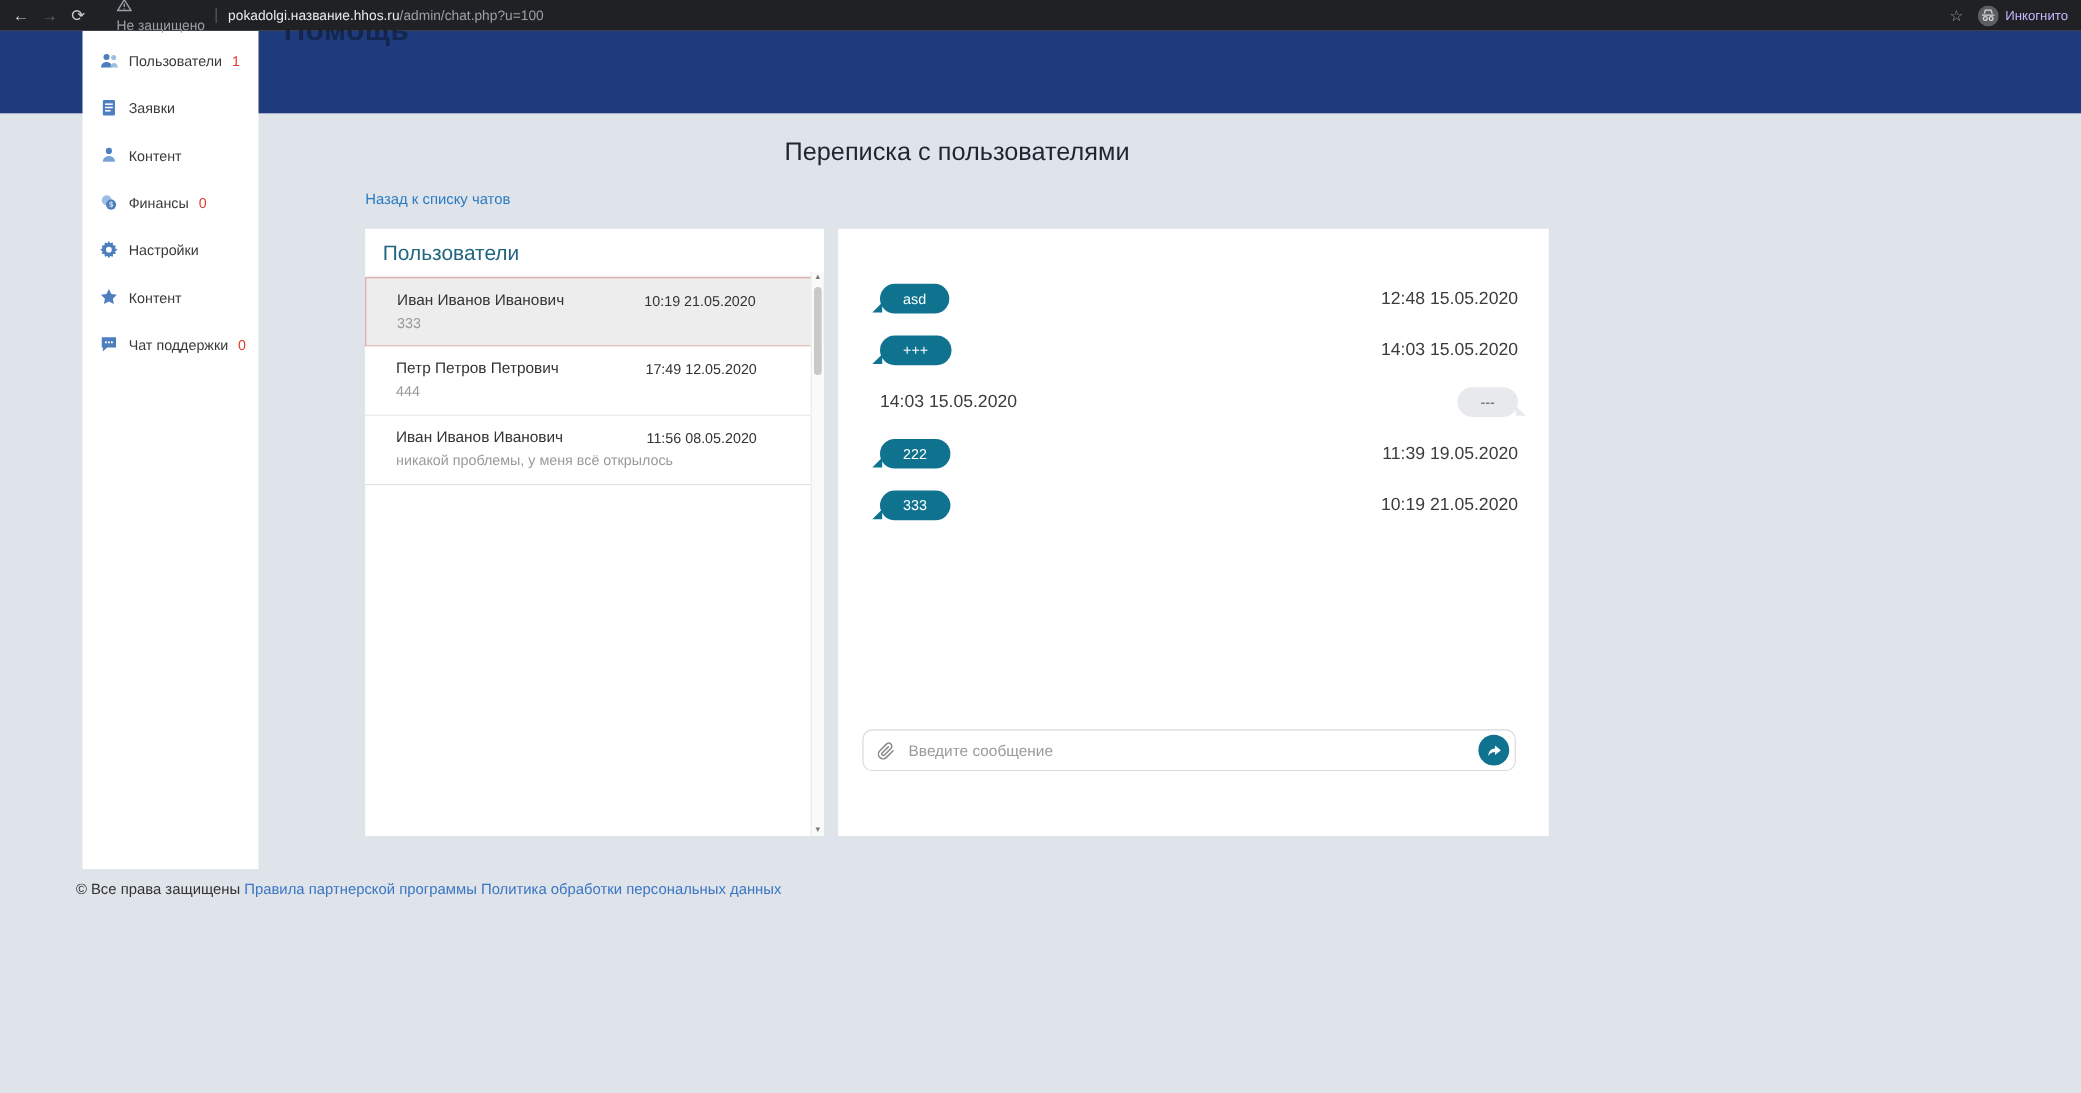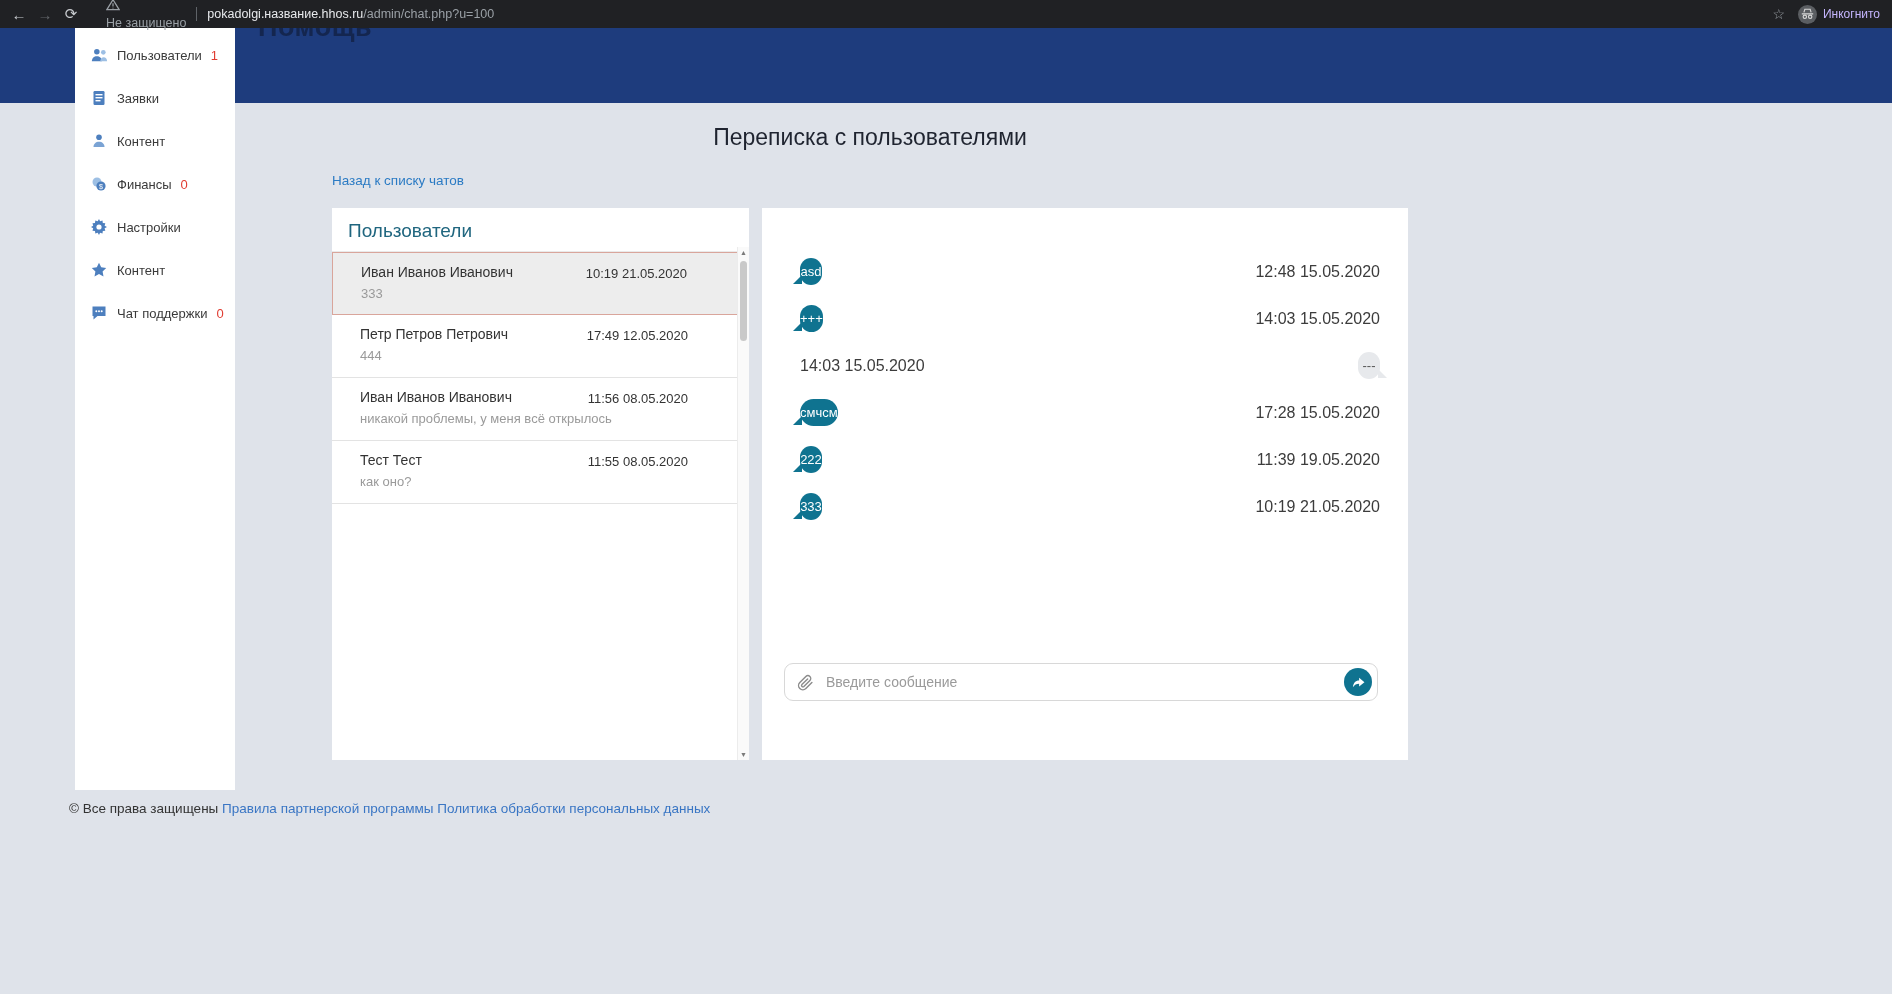--- a/index.html
+++ b/index.html
@@ -95,21 +95,21 @@
   
   .conversation-panel {
     position:absolute; left:762px; top:208px; width:646px; height:552px;
     background:#fff; z-index:2;
   }
   .messages { position:absolute; top:40px; left:0; right:0; padding:0 28px 0 38px; }
   .msg-row { display:flex; align-items:center; justify-content:space-between; height:47px; }
   .msg-row.right { flex-direction:row-reverse; }
   .bubble {
     position:relative; background:#0f7390; color:#fff;
-    font-size:13px; padding:6px 0; border-radius:14px;
+    font-size:13px; padding:6px 21px; border-radius:14px;
     min-width:22px; text-align:center;
   }
   .bubble::after {
     content:""; position:absolute; left:-7px; bottom:1px;
     border-bottom:9px solid #0f7390; border-left:9px solid transparent;
   }
   .msg-row.right .bubble { background:#e7e9ec; color:#555; }
   .msg-row.right .bubble::after {
     left:auto; right:-7px;
     border-bottom:9px solid #e7e9ec; border-left:none; border-right:9px solid transparent;
@@ -274,25 +274,20 @@
         <div class="chat-item">
     <div class="name">Петр Петров Петрович</div>
     <div class="time">17:49 12.05.2020</div>
     <div class="preview">444</div>
   </div>
         <div class="chat-item">
     <div class="name">Иван Иванов Иванович</div>
     <div class="time">11:56 08.05.2020</div>
     <div class="preview">никакой проблемы, у меня всё открылось</div>
   </div>
-        <div class="chat-item">
-    <div class="name">Тест Тест</div>
-    <div class="time">11:55 08.05.2020</div>
-    <div class="preview">как оно?</div>
-  </div>
       </div>
     <div class="fake-scroll">
       <span class="arr up">▲</span>
       <span class="thumb"></span>
       <span class="arr down">▼</span>
     </div>
   </section>
 
   <section class="conversation-panel">
     <div class="messages" id="messages">
@@ -300,24 +295,20 @@
     <span class="bubble">asd</span>
     <span class="msg-time">12:48 15.05.2020</span>
   </div>
         <div class="msg-row left">
     <span class="bubble">+++</span>
     <span class="msg-time">14:03 15.05.2020</span>
   </div>
         <div class="msg-row right">
     <span class="bubble">---</span>
     <span class="msg-time">14:03 15.05.2020</span>
-  </div>
-        <div class="msg-row left">
-    <span class="bubble">смчсм</span>
-    <span class="msg-time">17:28 15.05.2020</span>
   </div>
         <div class="msg-row left">
     <span class="bubble">222</span>
     <span class="msg-time">11:39 19.05.2020</span>
   </div>
         <div class="msg-row left">
     <span class="bubble">333</span>
     <span class="msg-time">10:19 21.05.2020</span>
   </div>
       </div>

